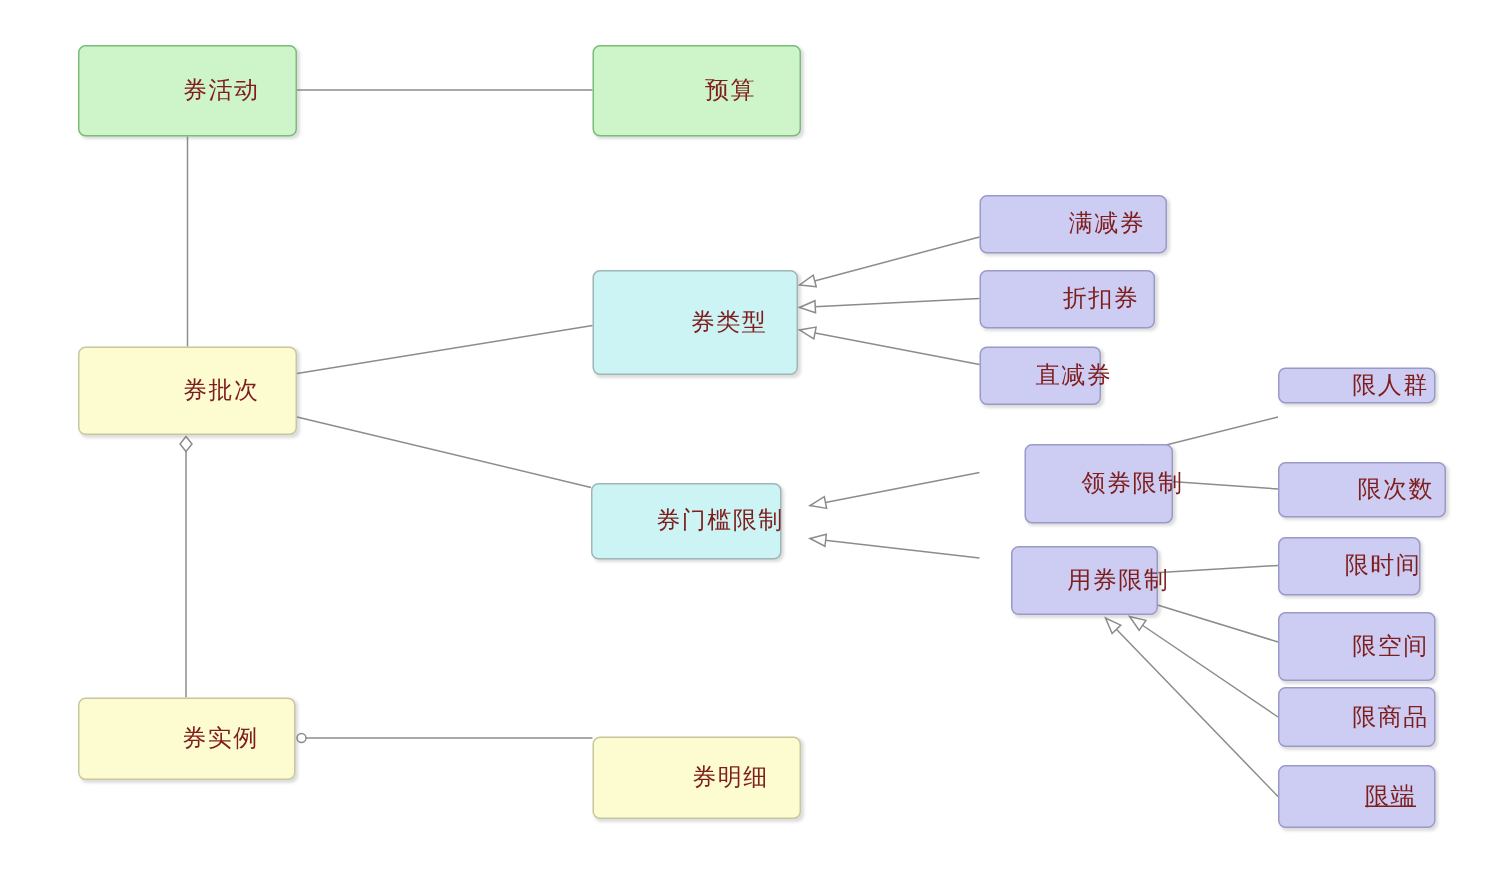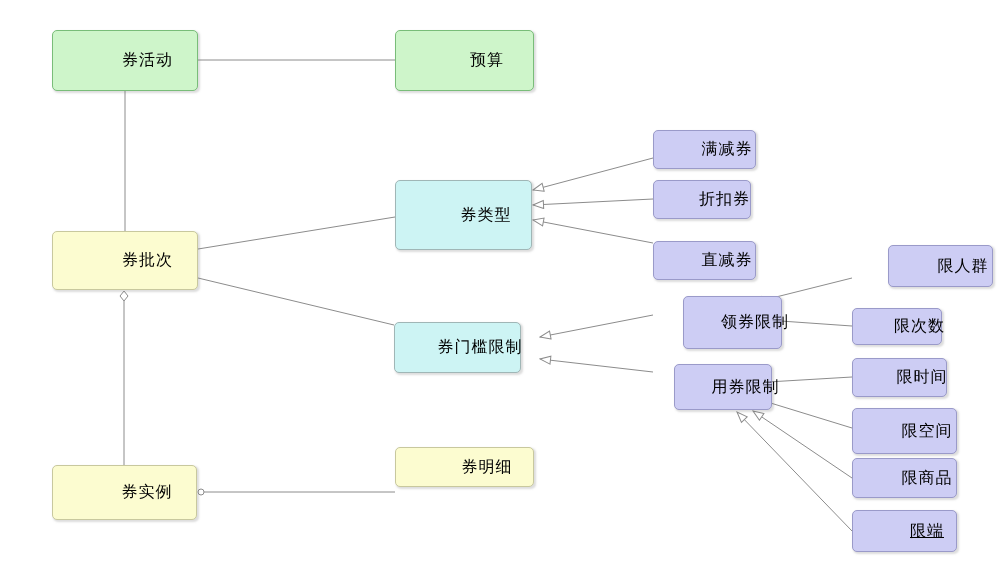--- a/index.html
+++ b/index.html
@@ -19,21 +19,21 @@
   .node {
     position: absolute;
     box-sizing: border-box;
     display: flex;
     align-items: center;
     justify-content: center;
     border-radius: 5px;
     font-size: 16px;
     font-weight: 500;
     letter-spacing: 1px;
-    color: #000000;
+    color: #7f1d1d;
     box-shadow: 1.5px 1.5px 2px rgba(120,120,120,0.25);
     white-space: nowrap;
     padding-left: 45px;
   }
   .node.green  { background: #cef5ca; border: 1.5px solid #79bd79; }
   .node.yellow { background: #fcfcd0; border: 1.5px solid #c8c89e; }
   .node.cyan   { background: #cdf4f4; border: 1.5px solid #a0b6b6; }
   .node.purple { background: #cdcdf4; border: 1.5px solid #9a9ac9; }
 </style>
 </head>
@@ -75,32 +75,32 @@
     <line x1="852" y1="531" x2="737" y2="412" stroke="#8c8c8c" stroke-width="1" marker-end="url(#tri)"></line>
   </svg>
 
   <div class="node green" style="left:52px;  top:30px;  width:146px; height:61px;">券活动</div>
   <div class="node green" style="left:395px; top:30px;  width:139px; height:61px;">预算</div>
 
   <div class="node yellow" style="left:52px;  top:231px; width:146px; height:59px;">券批次</div>
 
   <div class="node cyan" style="left:395px; top:180px; width:137px; height:70px;">券类型</div>
 
-  <div class="node purple" style="left:653px; top:130px; width:103px; height:39px;text-align:right;">满减券</div>
-  <div class="node purple" style="left:653px; top:180px; width:98px; height:39px;text-align:center;">折扣券</div>
-  <div class="node purple" style="left:653px; top:241px; width:103px; height:39px;">直减券</div>
+  <div class="node purple" style="left:653px; top:130px; width:125px; height:39px;text-align:right;">满减券</div>
+  <div class="node purple" style="left:653px; top:180px; width:117px; height:39px;text-align:center;">折扣券</div>
+  <div class="node purple" style="left:653px; top:231px; width:81px; height:39px;">直减券</div>
 
   <div class="node cyan" style="left:394px; top:322px; width:127px; height:51px;">券门槛限制</div>
 
   <div class="node purple" style="left:683px; top:296px; width:99px;  height:53px;">领券限制</div>
   <div class="node purple" style="left:674px; top:364px; width:98px;  height:46px;">用券限制</div>
 
-  <div class="node purple" style="left:888px; top:245px; width:105px; height:42px;">限人群</div>
-  <div class="node purple" style="left:852px; top:308px; width:90px; height:37px;">限次数</div>
+  <div class="node purple" style="left:852px; top:245px; width:105px; height:24px;">限人群</div>
+  <div class="node purple" style="left:852px; top:308px; width:112px; height:37px;">限次数</div>
   <div class="node purple" style="left:852px; top:358px; width:95px; height:39px;">限时间</div>
   <div class="node purple" style="left:852px; top:408px; width:105px; height:46px;">限空间</div>
   <div class="node purple" style="left:852px; top:458px; width:105px; height:40px;">限商品</div>
   <div class="node purple" style="left:852px; top:510px; width:105px; height:42px;text-decoration:underline;">限端</div>
 
   <div class="node yellow" style="left:52px;  top:465px; width:145px; height:55px;">券实例</div>
-  <div class="node yellow" style="left:395px; top:447px; width:139px; height:40px;">券明细</div>
+  <div class="node yellow" style="left:395px; top:491px; width:139px; height:55px;">券明细</div>
 
 </div>
 
 </body></html>

